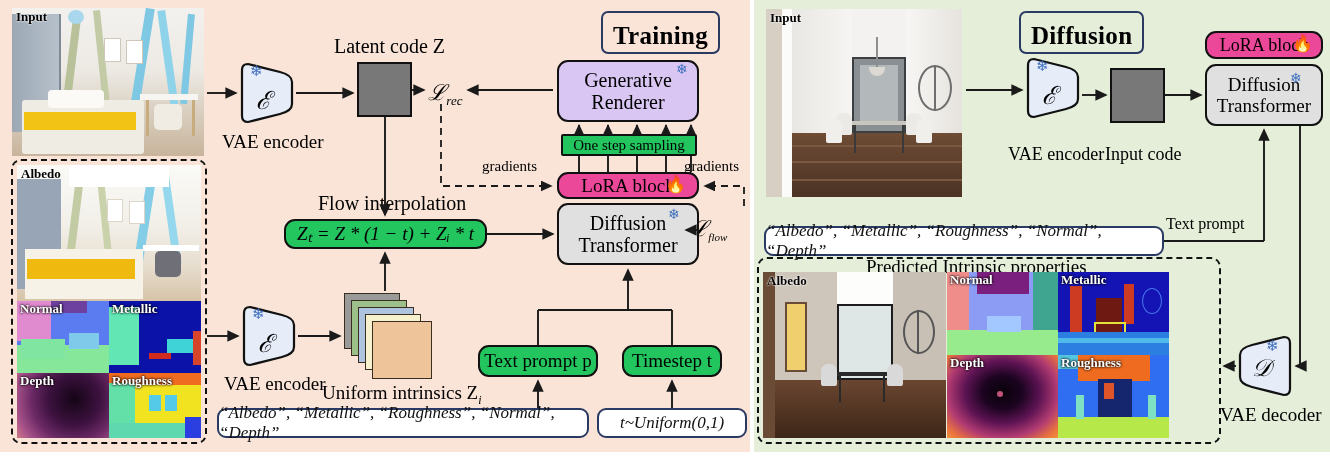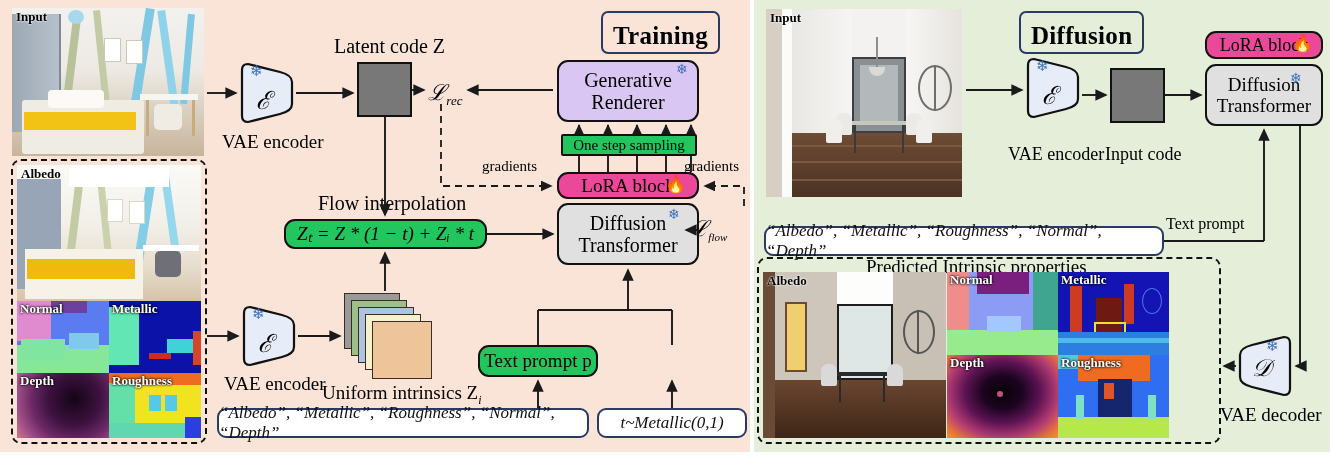--- a/index.html
+++ b/index.html
@@ -217,26 +217,29 @@
     <div class="layer" style="left:45px;  top:21px; width:56px; height:56px; background:#f6f0cd;"></div>
     <div class="layer" style="left:52px;  top:28px; width:60px; height:58px; background:#eec49b;"></div>
   </div>
   <div class="plain-label" style="left:322px; top:382px; font-size:19px;">
     <span>Uniform intrinsics Z</span><sub style="font-style:italic;font-size:12px;">i</sub>
   </div>
 
   <div class="node rnode white-node" style="left:478px; top:345px; width:120px; height:32px; font-size:19px;">
     <span>Text prompt p</span>
   </div>
+  <div class="node rnode white-node" style="left:622px; top:345px; width:100px; height:32px; font-size:19px;">
+    <span>Timestep t</span>
+  </div>
 
   <div class="capsule" style="left:217px; top:408px; width:372px; height:30px; font-size:17px;">
     <span>“Albedo”, “Metallic”, “Roughness”, “Normal”, “Depth”</span>
   </div>
   <div class="capsule" style="left:597px; top:408px; width:150px; height:30px; font-size:17px;">
-    <span>t~Metallic(0,1)</span>
+    <span>t~Uniform(0,1)</span>
   </div>
 
   <div class="title-badge" id="training-title">
     <span>Training</span>
   </div>
   <div class="title-badge" id="inference-title">
     <span>Diffusion</span>
   </div>
 
   <div class="imgbox" style="left:766px; top:9px; width:196px; height:188px;">

